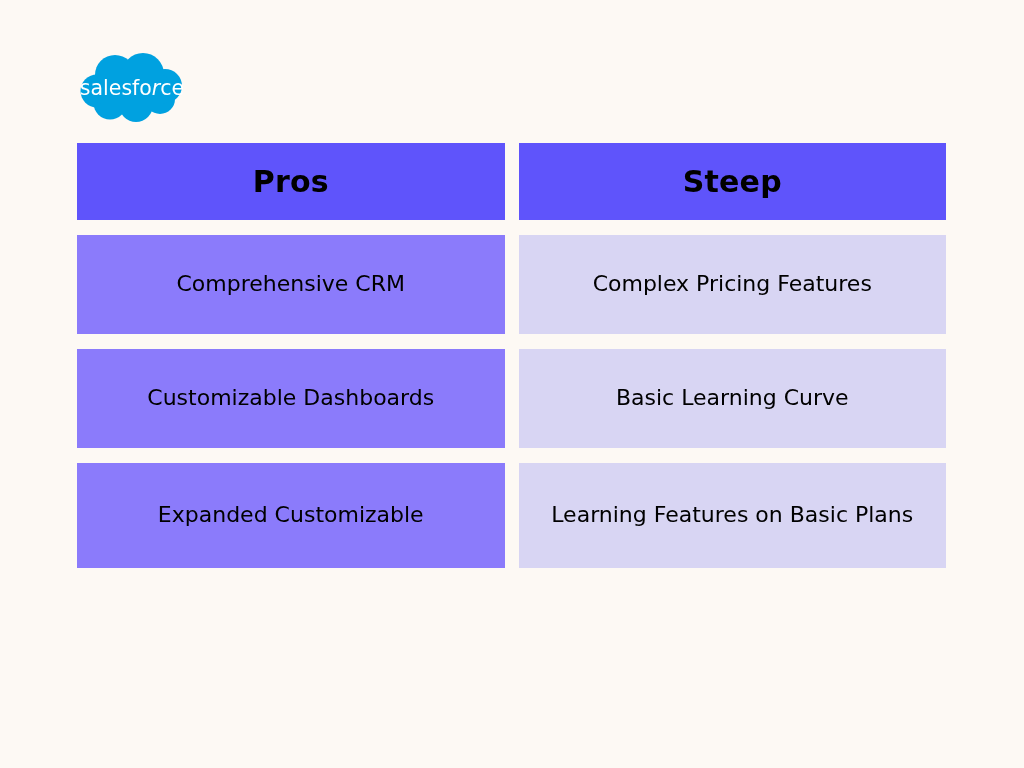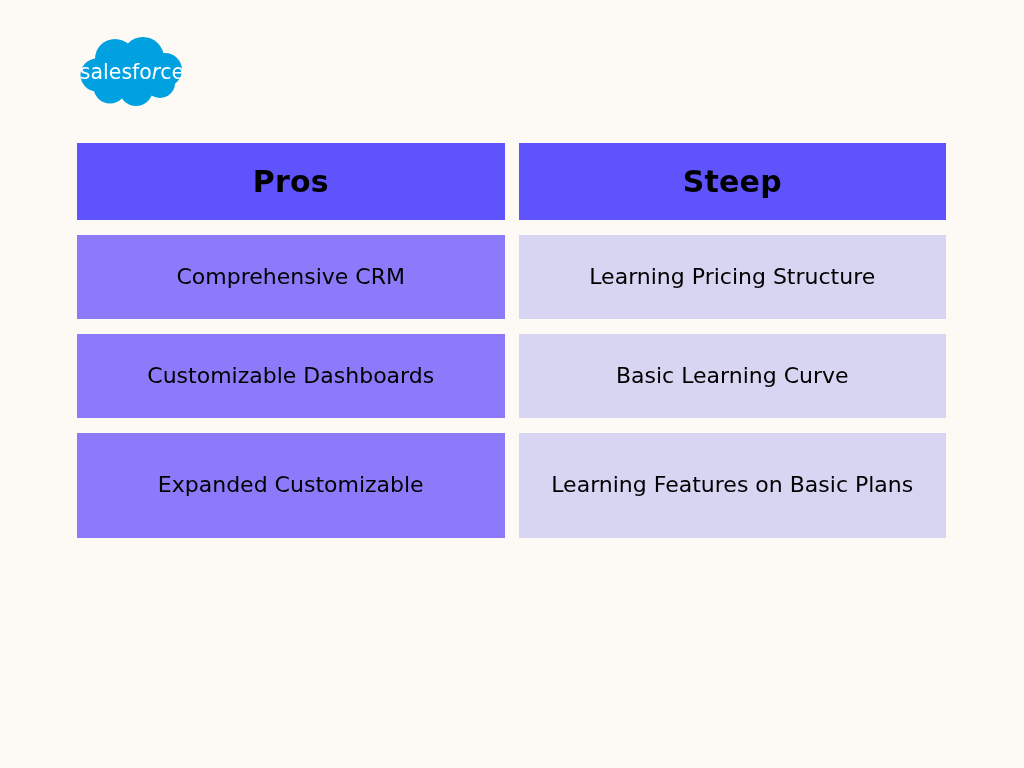--- a/index.html
+++ b/index.html
@@ -12,21 +12,21 @@
     background: #FDF9F4;
     font-family: "DejaVu Sans", sans-serif;
     overflow: hidden;
     position: relative;
   }
 
   
   #brand-logo {
     position: absolute;
     left: 77px;
-    top: 33px;
+    top: 49px;
     width: 110px;
     height: 82px;
   }
   #brand-logo svg {
     display: block;
     width: 110px;
     height: 82px;
   }
 
   
@@ -57,21 +57,21 @@
 
   .header-cell {
     height: 77px;
     background: #5F54FB;
     font-size: 30px;
     font-weight: bold;
     letter-spacing: 0.2px;
   }
 
   .body-cell {
-    height: 84px;
+    height: 99px;
     font-size: 22px;
     font-weight: normal;
     line-height: 1.28;
   }
   .pros-cell  { background: #8B7BFB; }
   .cons-cell  { background: #D8D5F3; }
 
   .row-tall .body-cell {
     height: 105px;
   }
@@ -101,21 +101,21 @@
 
 <div id="comparison-table">
 
   <div class="table-row">
     <div class="cell header-cell">Pros</div>
     <div class="cell header-cell">Steep</div>
   </div>
 
   <div class="table-row">
     <div class="cell body-cell pros-cell">Comprehensive CRM</div>
-    <div class="cell body-cell cons-cell">Learning Pricing Structure</div>
+    <div class="cell body-cell cons-cell">Complex Pricing Features</div>
   </div>
 
   <div class="table-row">
     <div class="cell body-cell pros-cell">Customizable Dashboards</div>
     <div class="cell body-cell cons-cell">Basic Learning Curve</div>
   </div>
 
   <div class="table-row row-tall">
     <div class="cell body-cell pros-cell">Expanded Customizable</div>
     <div class="cell body-cell cons-cell">Learning Features on Basic Plans</div>

